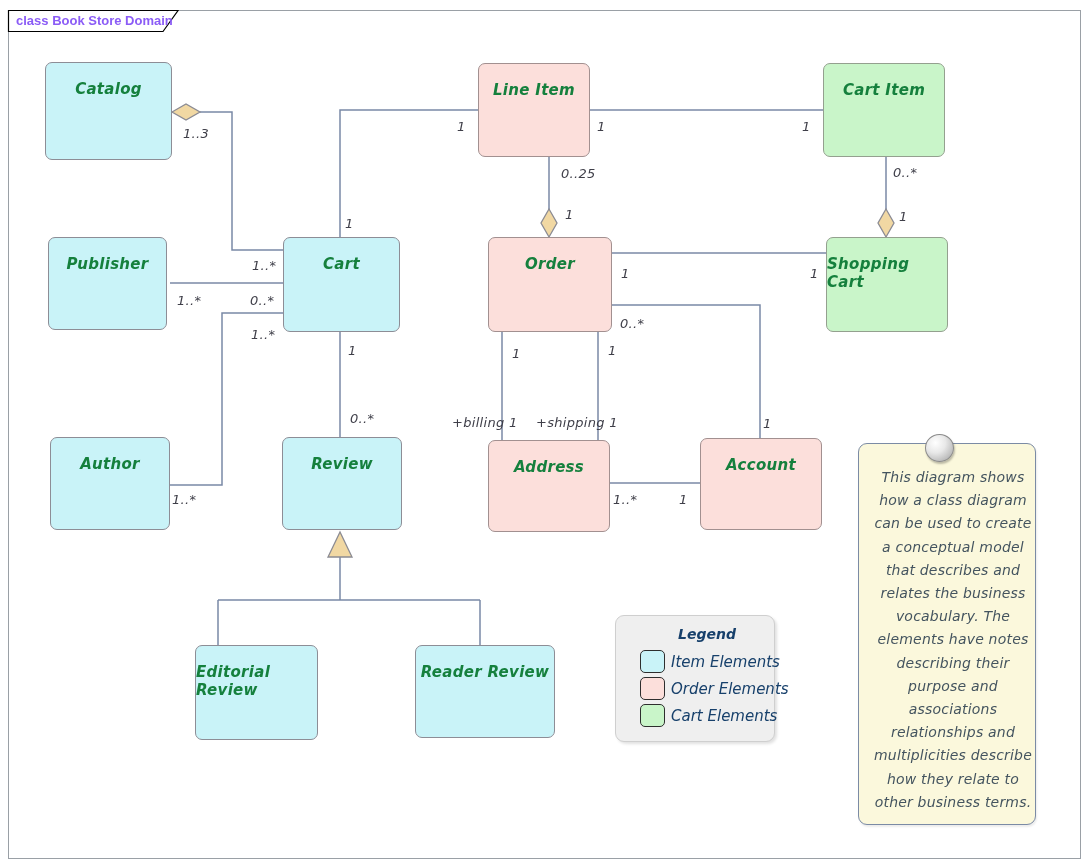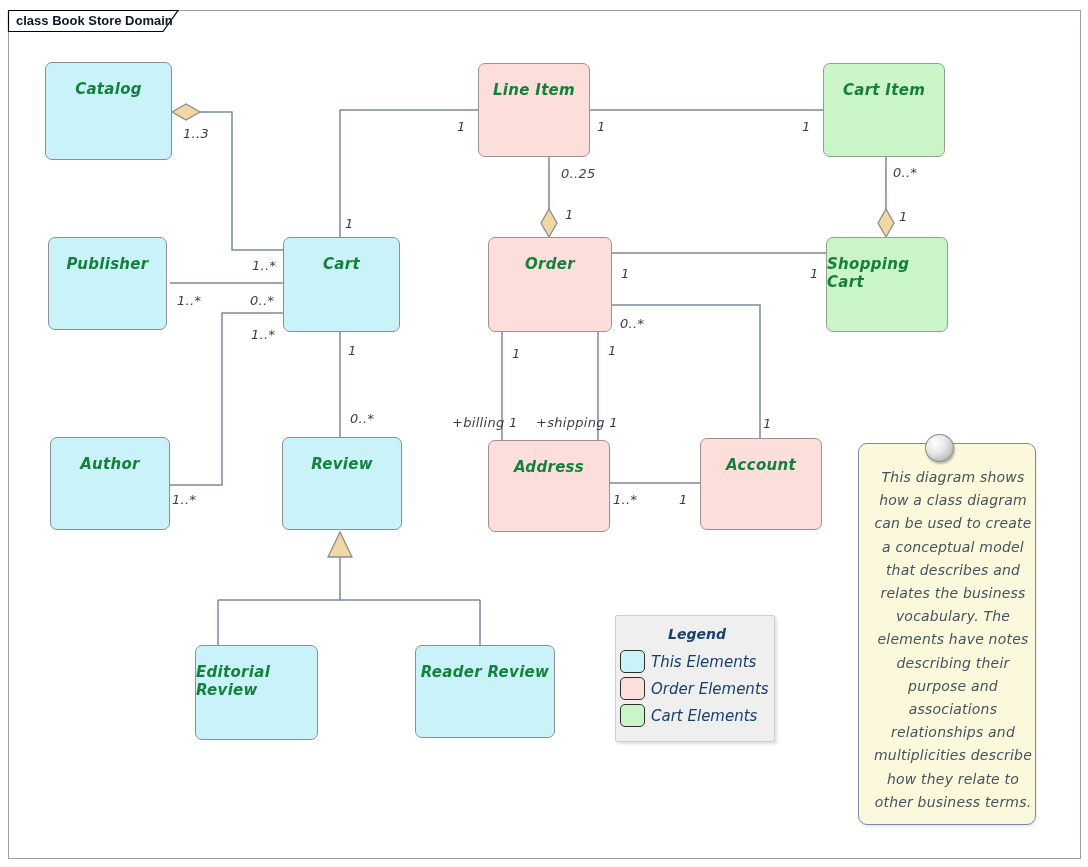--- a/index.html
+++ b/index.html
@@ -13,25 +13,25 @@
        font-style:italic;font-weight:bold;font-size:15px;color:#15803d;
        letter-spacing:.3px;}
   .cls.item{background:#c9f3f8;border-color:#8d8d96;}
   .cls.order{background:#fcdfdb;border-color:#a29090;}
   .cls.cart{background:#c9f5c9;border-color:#94a08f;}
 
   .mult{position:absolute;font-style:italic;font-size:13px;color:#3f3f49;
         white-space:nowrap;letter-spacing:.3px;}
 
   .frame-tab-label{position:absolute;left:16px;top:13px;font-family:"Liberation Sans",sans-serif;
-        font-weight:bold;font-size:13px;color:#0f172a;}
+        font-weight:bold;font-size:13px;color:#8b5cf6;}
 
   #legend{position:absolute;left:615px;top:615px;width:160px;height:127px;
-        background:#efefef;border:1px solid #cfcfcf;border-radius:2px;
-        box-shadow:2px 2px 3px rgba(0,0,0,.12);box-sizing:border-box;padding:10px 0 0 4px;}
+        background:#efefef;border:1px solid #cfcfcf;border-radius:9px;
+        box-shadow:2px 2px 3px rgba(0,0,0,.12);box-sizing:border-box;padding:10px 0 0 24px;}
   #legend .legend-title{display:block;text-align:center;font-weight:bold;font-style:italic;
         font-size:14px;color:#17406b;margin-bottom:6px;}
   .legend-row{display:flex;align-items:center;height:27px;}
   .legend-swatch{width:25px;height:23px;border:1.6px solid #2e2e2e;border-radius:5px;
         box-sizing:border-box;margin-right:6px;flex:0 0 auto;}
   .legend-label{font-style:italic;font-size:15px;color:#17406b;white-space:nowrap;}
 
   #note{position:absolute;left:858px;top:443px;width:178px;height:382px;background:#fbf8dc;
         border:1.6px solid #7b8ba5;border-radius:9px;box-sizing:border-box;
         padding:22px 0 0 12px;box-shadow:1px 2px 2px rgba(0,0,0,.08);text-align:center;}
@@ -143,21 +143,21 @@
   <span class="mult" style="left:608px;top:343px;">1</span>
   <span class="mult" style="left:452px;top:415px;">+billing 1</span>
   <span class="mult" style="left:536px;top:415px;">+shipping 1</span>
   <span class="mult" style="left:613px;top:492px;">1..*</span>
   <span class="mult" style="left:679px;top:492px;">1</span>
 
   <div id="legend">
     <span class="legend-title">Legend</span>
     <div class="legend-row">
       <span class="legend-swatch" style="background:#c9f3f8;"></span>
-      <span class="legend-label">This Elements</span>
+      <span class="legend-label">Item Elements</span>
     </div>
     <div class="legend-row">
       <span class="legend-swatch" style="background:#fcdfdb;"></span>
       <span class="legend-label">Order Elements</span>
     </div>
     <div class="legend-row">
       <span class="legend-swatch" style="background:#c9f5c9;"></span>
       <span class="legend-label">Cart Elements</span>
     </div>
   </div>

